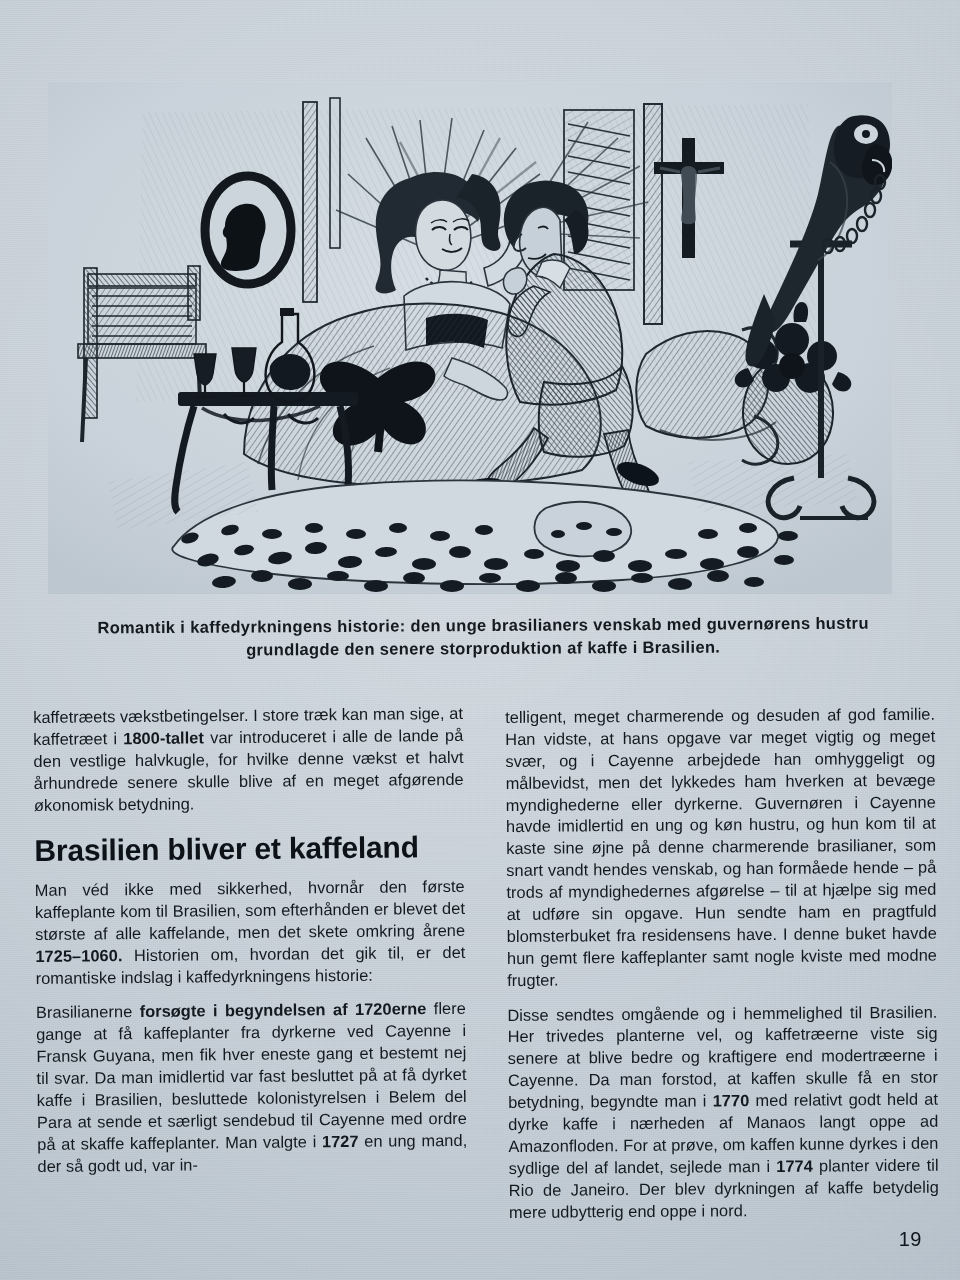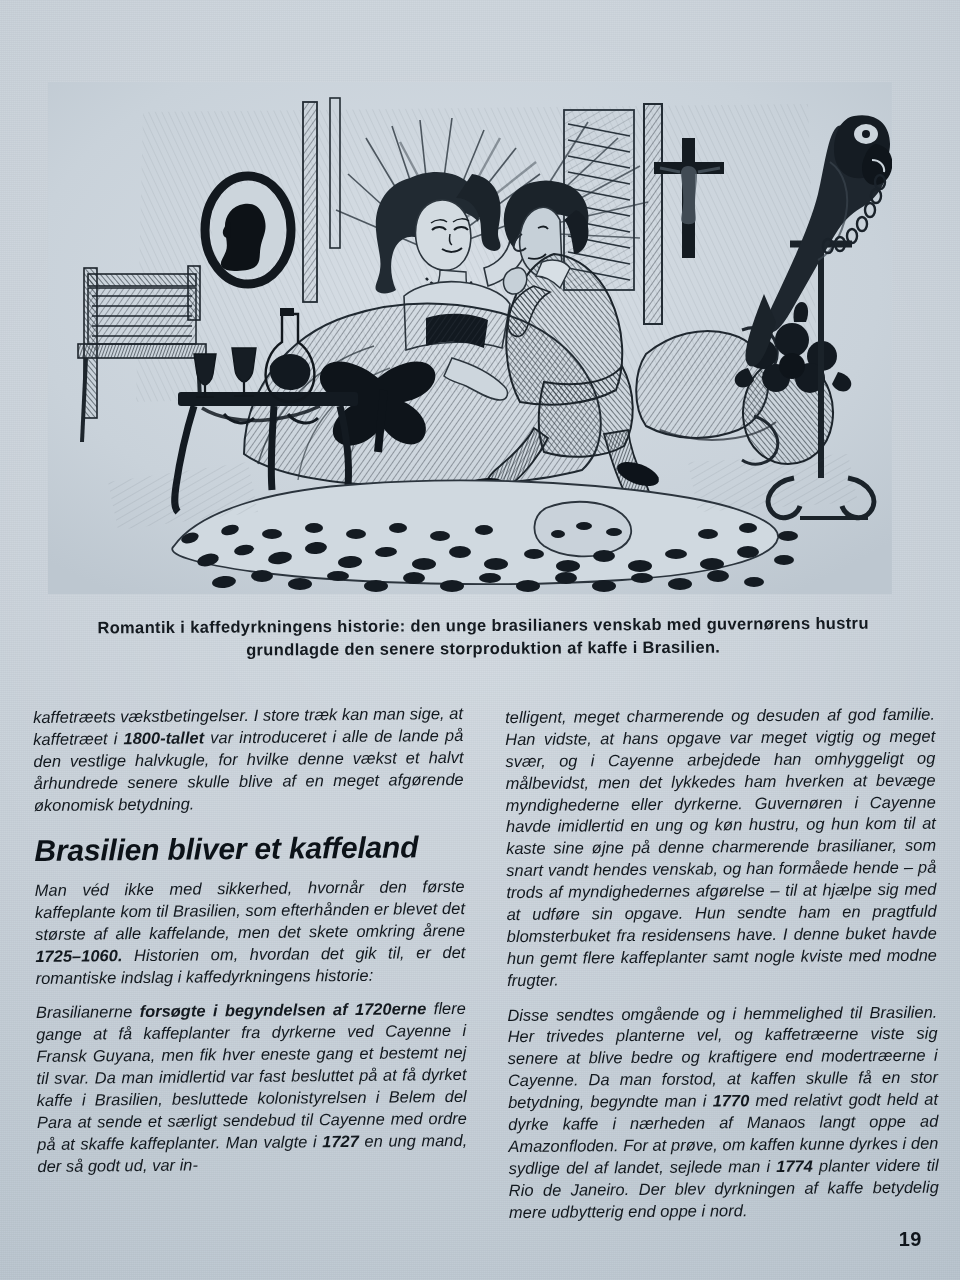--- a/index.html
+++ b/index.html
@@ -60,21 +60,20 @@
   }
   .caption .cap-line { display: block; }
 
   
   .columns {
     position: absolute;
     left: 33px;
     top: 707px;
     width: 902px;
     height: 510px;
-    font-style: italic;
   }
   .col {
     position: absolute;
     top: 0;
     width: 430px;
   }
   .col-left  { left: 0; }
   .col-right { left: 472px; }
 
   .col p {
@@ -102,21 +101,21 @@
   .col-left  { transform: rotate(-0.55deg); transform-origin: 0 0; }
   .col-right { transform: rotate(-0.45deg); transform-origin: 0 0; }
   .caption   { transform: rotate(-0.35deg); transform-origin: 50% 0; }
 
   
   .page-number {
     position: absolute;
     right: 38px;
     top: 1228px;
     font-size: 20px;
-    font-weight: 700;
+    font-weight: 400;
     color: #10161c;
     letter-spacing: .5px;
   }
 </style>
 </head>
 <body>
 
 <div class="page"></div>
 <div class="grain"></div>
 

